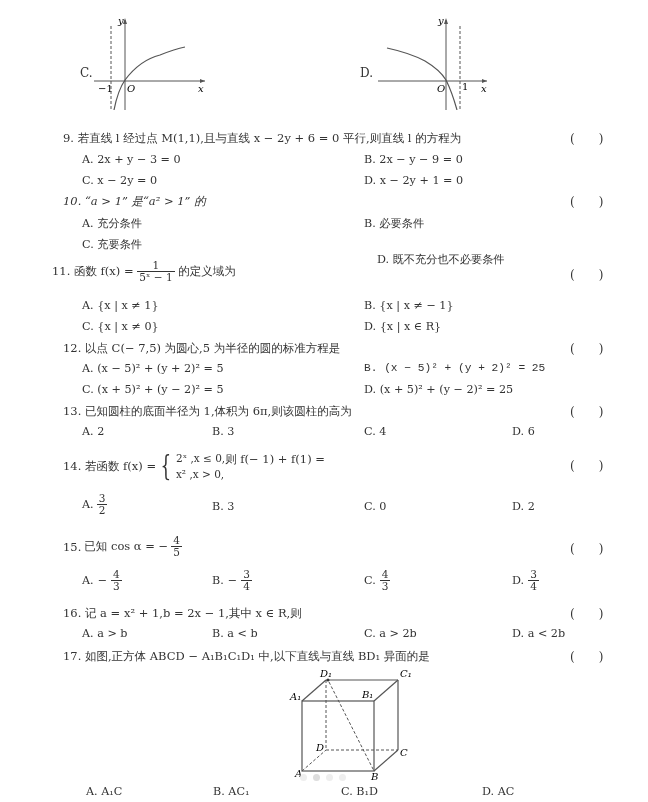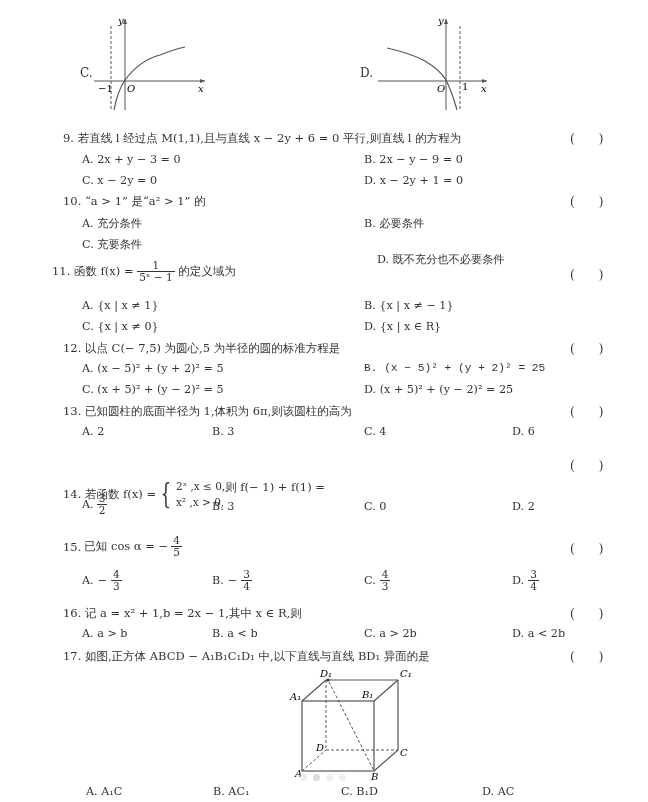--- a/index.html
+++ b/index.html
@@ -55,21 +55,21 @@
 <div class="abs q" style="left:63px;top:131px;">
   <span>9.</span>
   <span>若直线 l 经过点 M(1,1),且与直线 x − 2y + 6 = 0 平行,则直线 l 的方程为</span>
 </div>
 <span class="paren" style="left:570px;top:131px;">(　　)</span>
 <span class="abs opt" style="left:82px;top:153px;">A. 2x + y − 3 = 0</span>
 <span class="abs opt" style="left:364px;top:153px;">B. 2x − y − 9 = 0</span>
 <span class="abs opt" style="left:82px;top:174px;">C. x − 2y = 0</span>
 <span class="abs opt" style="left:364px;top:174px;">D. x − 2y + 1 = 0</span>
 
-<div class="abs q" style="left:63px;top:194px;">
+<div class="abs q" style="left:63px;top:194px;font-style:italic;">
   <span>10.</span>
   <span>“a &gt; 1” 是“a² &gt; 1” 的</span>
 </div>
 <span class="paren" style="left:570px;top:194px;">(　　)</span>
 <span class="abs opt" style="left:82px;top:216px;">A. 充分条件</span>
 <span class="abs opt" style="left:364px;top:216px;">B. 必要条件</span>
 <span class="abs opt" style="left:82px;top:237px;">C. 充要条件</span>
 <span class="abs opt" style="left:364px;top:252px;margin-left:13px;">D. 既不充分也不必要条件</span>
 
 <div class="abs q" style="left:52px;top:260px;">
@@ -97,21 +97,21 @@
 <div class="abs q" style="left:63px;top:404px;">
   <span>13.</span>
   <span>已知圆柱的底面半径为 1,体积为 6π,则该圆柱的高为</span>
 </div>
 <span class="paren" style="left:570px;top:404px;">(　　)</span>
 <span class="abs opt" style="left:82px;top:425px;">A. 2</span>
 <span class="abs opt" style="left:212px;top:425px;">B. 3</span>
 <span class="abs opt" style="left:364px;top:425px;">C. 4</span>
 <span class="abs opt" style="left:512px;top:425px;">D. 6</span>
 
-<div class="abs q" style="left:63px;top:450px;display:flex;align-items:center;margin-top:28px;">
+<div class="abs q" style="left:63px;top:450px;display:flex;align-items:center;">
   <span>14.</span>&nbsp;
   <span>若函数 f(x) =</span>
   <span style="font-size:28px;line-height:28px;margin:0 1px;transform:scaleX(0.6);display:inline-block;">{</span>
   <span style="display:inline-flex;flex-direction:column;font-size:10.5px;line-height:16px;">
     <span>2ˣ ,x ≤ 0,</span>
     <span>x² ,x &gt; 0,</span>
   </span>
   <span style="margin-top:-14px;">则 f(− 1) + f(1) =</span>
 </div>
 <span class="paren" style="left:570px;top:458px;">(　　)</span>

